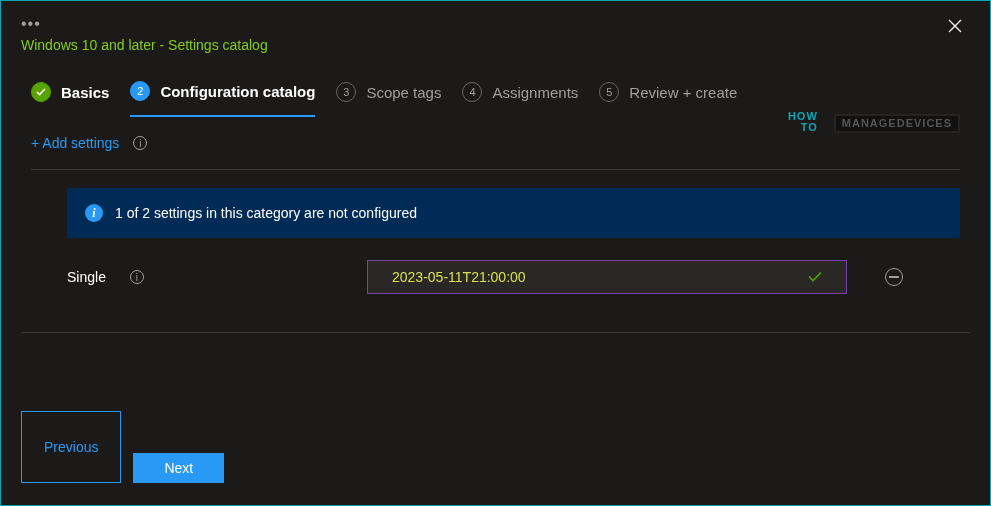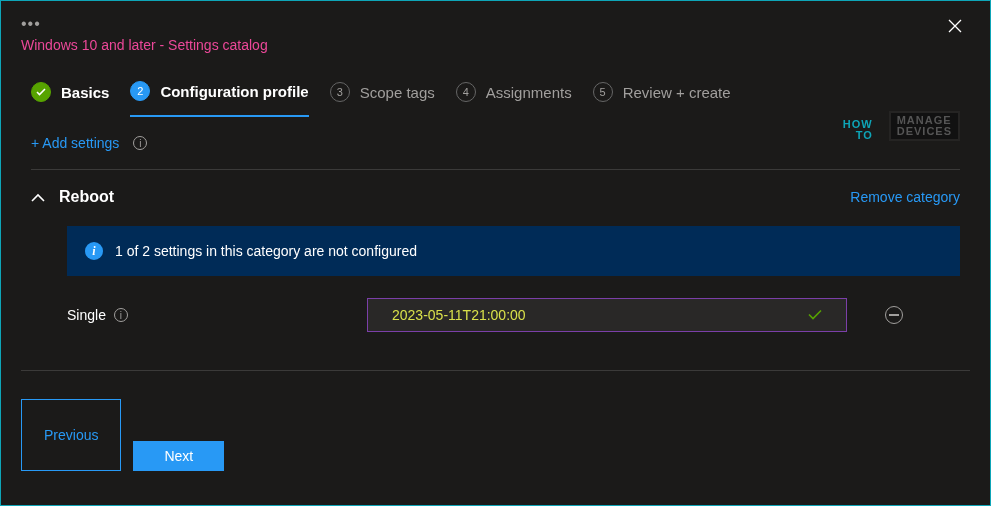--- a/index.html
+++ b/index.html
@@ -16,21 +16,21 @@
     .header {
       padding: 14px 20px 10px 20px;
       display: flex;
       align-items: flex-start;
       justify-content: space-between;
     }
     .header-left { display: flex; flex-direction: column; gap: 4px; }
     .title-row { display: flex; align-items: center; gap: 14px; }
     .title { font-size: 26px; font-weight: 600; color: #fff; }
     .more-dots { color: #a19f9d; font-size: 16px; letter-spacing: 1px; cursor: pointer; }
-    .subtitle { font-size: 14px; color: #ec4899; }
+    .subtitle { font-size: 14px; color: #84cc16; }
     .close-btn { color: #fff; font-size: 16px; cursor: pointer; padding: 4px 8px; }
 
     .wizard-steps {
       display: flex;
       align-items: center;
       gap: 21px;
       padding: 18px 30px 0 30px;
     }
     .step { display: flex; align-items: center; gap: 10px; cursor: pointer; padding-bottom: 14px; }
     .step.active { border-bottom: 2px solid #2899f5; }
@@ -56,21 +56,21 @@
       position: absolute; right: 30px; top: -6px;
       display: flex; align-items: flex-end; gap: 16px;
       font-family: Arial, sans-serif; font-weight: 700;
     }
     .wm-howto {
       display: flex; flex-direction: column; align-items: flex-end;
       font-size: 11px; line-height: 11px; color: #0ea5b7; letter-spacing: 1px;
     }
     .wm-box {
       border: 2px solid #252423; background: #111; padding: 2px 6px;
-      display: flex; flex-direction: column; font-size: 11px; line-height: 11px;
+      display: flex; flex-direction: row; font-size: 11px; line-height: 11px;
       color: #555; letter-spacing: 1px;
     }
     .divider { border-top: 1px solid #3b3a39; margin: 0 30px; }
 
     .category-panel { padding: 18px 30px 0 30px; }
     .category-header {
       display: flex; align-items: center; justify-content: space-between;
       margin-bottom: 20px;
     }
     .category-title { display: flex; align-items: center; gap: 14px; font-size: 16px; font-weight: 600; cursor: pointer; }
@@ -88,21 +88,21 @@
       display: flex; align-items: center; justify-content: center;
       font-size: 12px; font-style: italic; font-weight: 700; color: #fff;
       font-family: Georgia, serif;
     }
     .info-banner-text { color: #fff; font-size: 14px; }
 
     .setting-row {
       display: flex; align-items: center; gap: 20px;
       margin-left: 36px;
     }
-    .setting-label { display: flex; align-items: center; gap: 8px; width: 280px; font-size: 14px; color: #fff; }
+    .setting-label { display: flex; align-items: center; gap: 24px; width: 280px; font-size: 14px; color: #fff; }
     .input-wrap {
       position: relative; flex: 0 0 480px;
       border: 1px solid #7b3fa8;
       background: #292827;
       display: flex; align-items: center;
       height: 34px; padding: 0 24px;
     }
     .input-wrap input {
       flex: 1; background: transparent; border: none; outline: none;
       color: #d9e04a; font-size: 14px; font-family: inherit;
@@ -112,21 +112,21 @@
       width: 18px; height: 18px; border: 1px solid #a19f9d; border-radius: 50%;
       display: flex; align-items: center; justify-content: center;
       color: #a19f9d; cursor: pointer; font-size: 14px; line-height: 1;
       margin-left: 18px;
     }
 
     .divider2 { border-top: 1px solid #3b3a39; margin: 38px 20px 0 20px; }
 
     .footer {
       display: flex; gap: 12px; padding: 18px 20px;
-      position: absolute; bottom: 16px; left: 0;
+      position: absolute; bottom: 4px; left: 0;
     }
     .btn {
       padding: 6px 22px; font-size: 14px; cursor: pointer;
       border: 1px solid #2899f5; background: transparent; color: #2899f5;
       font-family: inherit;
     }
     .btn.primary { background: #2899f5; color: #fff; border-color: #2899f5; padding: 6px 30px; margin-top: 42px; }
   </style>
 </head>
 <body>
@@ -149,21 +149,21 @@
   <div class="step done">
     <div class="step-circle done">
       <svg width="10" height="8" viewBox="0 0 10 8">
           <path d="M1 4 L3.5 6.5 L9 1" stroke="#fff" stroke-width="1.6" fill="none"></path>
         </svg>
     </div>
     <span class="step-label">Basics</span>
   </div>
   <div class="step active">
     <div class="step-circle current">2</div>
-    <span class="step-label">Configuration profile</span>
+    <span class="step-label">Configuration catalog</span>
   </div>
   <div class="step">
     <div class="step-circle">3</div>
     <span class="step-label">Scope tags</span>
   </div>
   <div class="step">
     <div class="step-circle">4</div>
     <span class="step-label">Assignments</span>
   </div>
   <div class="step">
@@ -185,31 +185,20 @@
     <div class="wm-box">
       <span>MANAGE</span>
       <span>DEVICES</span>
     </div>
   </div>
 </div>
 
 <div class="divider"></div>
 
 <div class="category-panel">
-  <div class="category-header">
-    <div class="category-title">
-      <span class="chevron">
-        <svg width="14" height="9" viewBox="0 0 14 9">
-            <path d="M1 8 L7 2 L13 8" stroke="#fff" stroke-width="1.6" fill="none"></path>
-          </svg>
-      </span>
-      <span>Reboot</span>
-    </div>
-    <div class="remove-link">Remove category</div>
-  </div>
 
   <div class="info-banner">
     <div class="info-circle">i</div>
     <div class="info-banner-text">1 of 2 settings in this category are not configured</div>
   </div>
 
   <div class="setting-row">
     <div class="setting-label">
       <span>Single</span>
       <span class="info-icon-sm">i</span>

